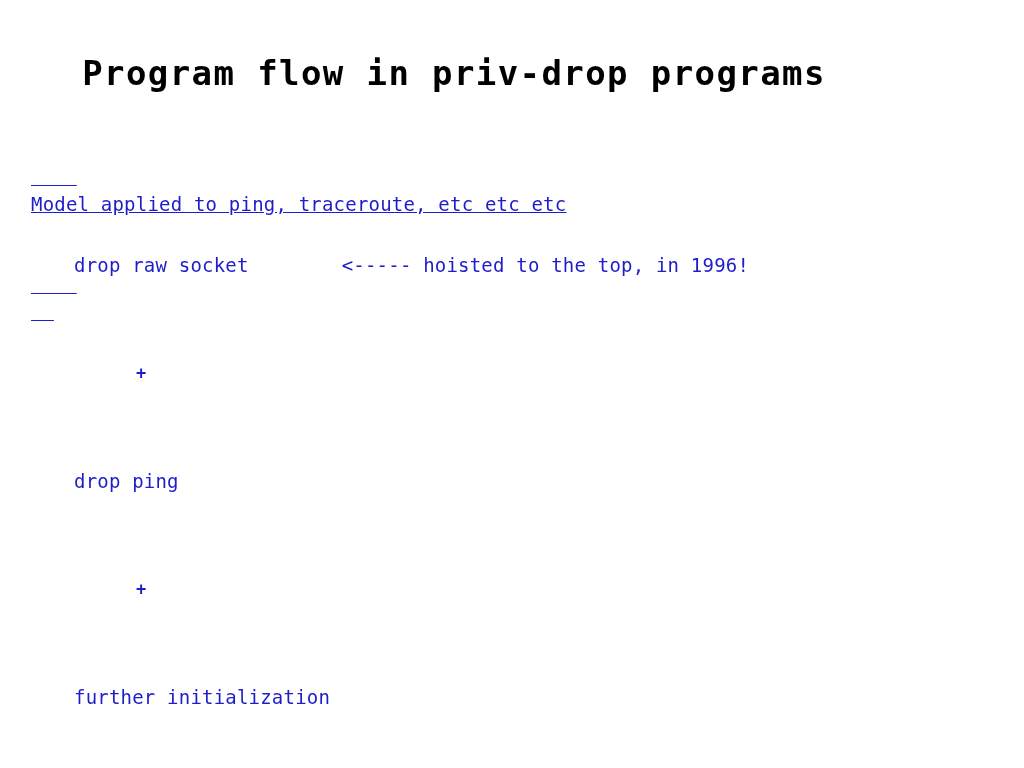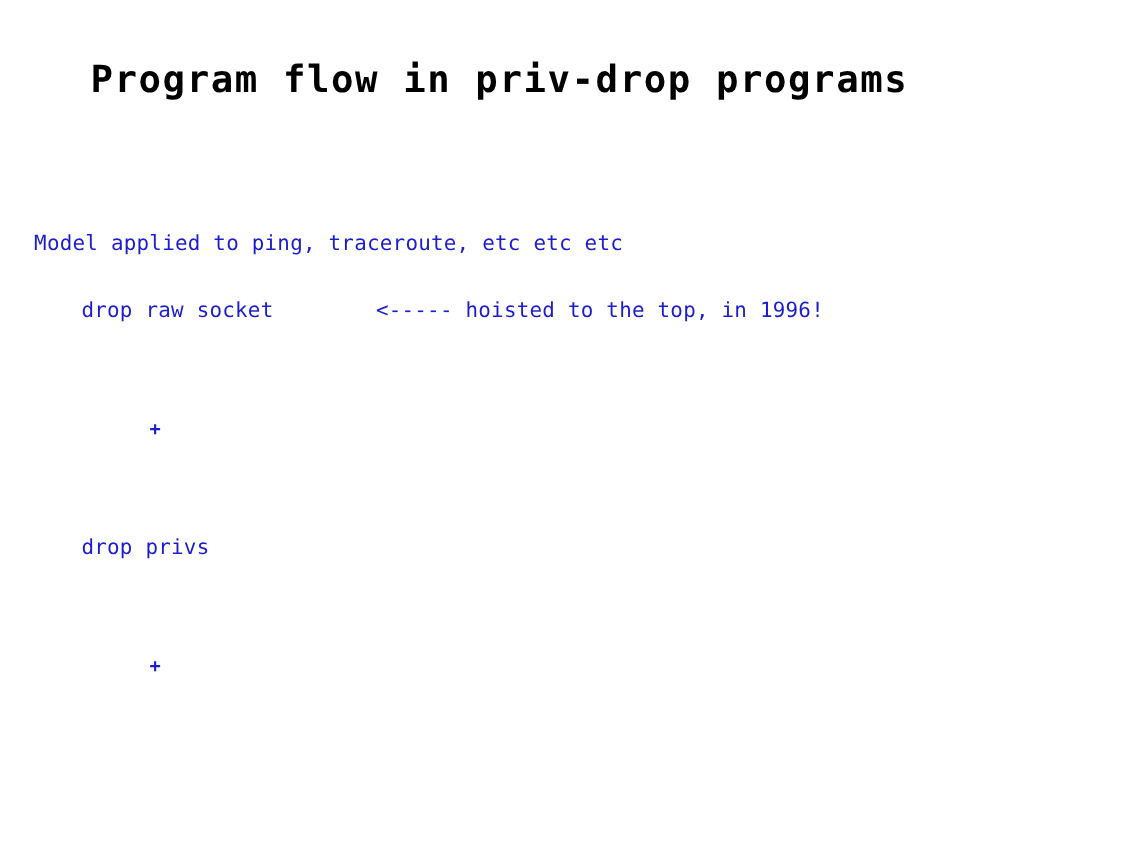--- a/index.html
+++ b/index.html
@@ -31,26 +31,27 @@
     font-family: "DejaVu Sans Mono", "Liberation Mono", monospace;
     font-size: 34px;
     line-height: 44px;
     letter-spacing: 1.4px;
     white-space: pre;
   }
   
   .body-block {
     position: absolute;
     left: 31px;
-    top: 127px;
+    top: 110px;
     color: #1d1dcc;
     font-family: "DejaVu Sans Mono", "Liberation Mono", monospace;
     font-size: 19px;
     line-height: 27px;
     white-space: pre;
+    text-decoration: underline;
   }
   .intro-line {
     margin: 0;
     white-space: pre;
     letter-spacing: 0.2px;
   }
   .flow-list {
     position: absolute;
     left: 43px;          
     top: 60px;
@@ -90,24 +91,25 @@
   <div class="body-block" style="color: rgb(29, 29, 204);">
 
     <p class="intro-line">Model applied to ping, traceroute, etc etc etc</p>
 
     <ul class="flow-list">
 
       <li class="flow-step"><span>drop raw socket</span><span class="annotation">        &lt;----- hoisted to the top, in 1996!</span></li>
 
       <li class="flow-connector">+</li>
 
-      <li class="flow-step"><span>drop privs</span><span class="annotation"></span></li>
+      <li class="flow-step"><span>drop ping</span><span class="annotation"></span></li>
 
       <li class="flow-connector">+</li>
 
+      <li class="flow-step"><span>further initialization</span><span class="annotation"></span></li>
 
       
 
       
 
     </ul>
   </div>
 </div>
 
 </body></html>

